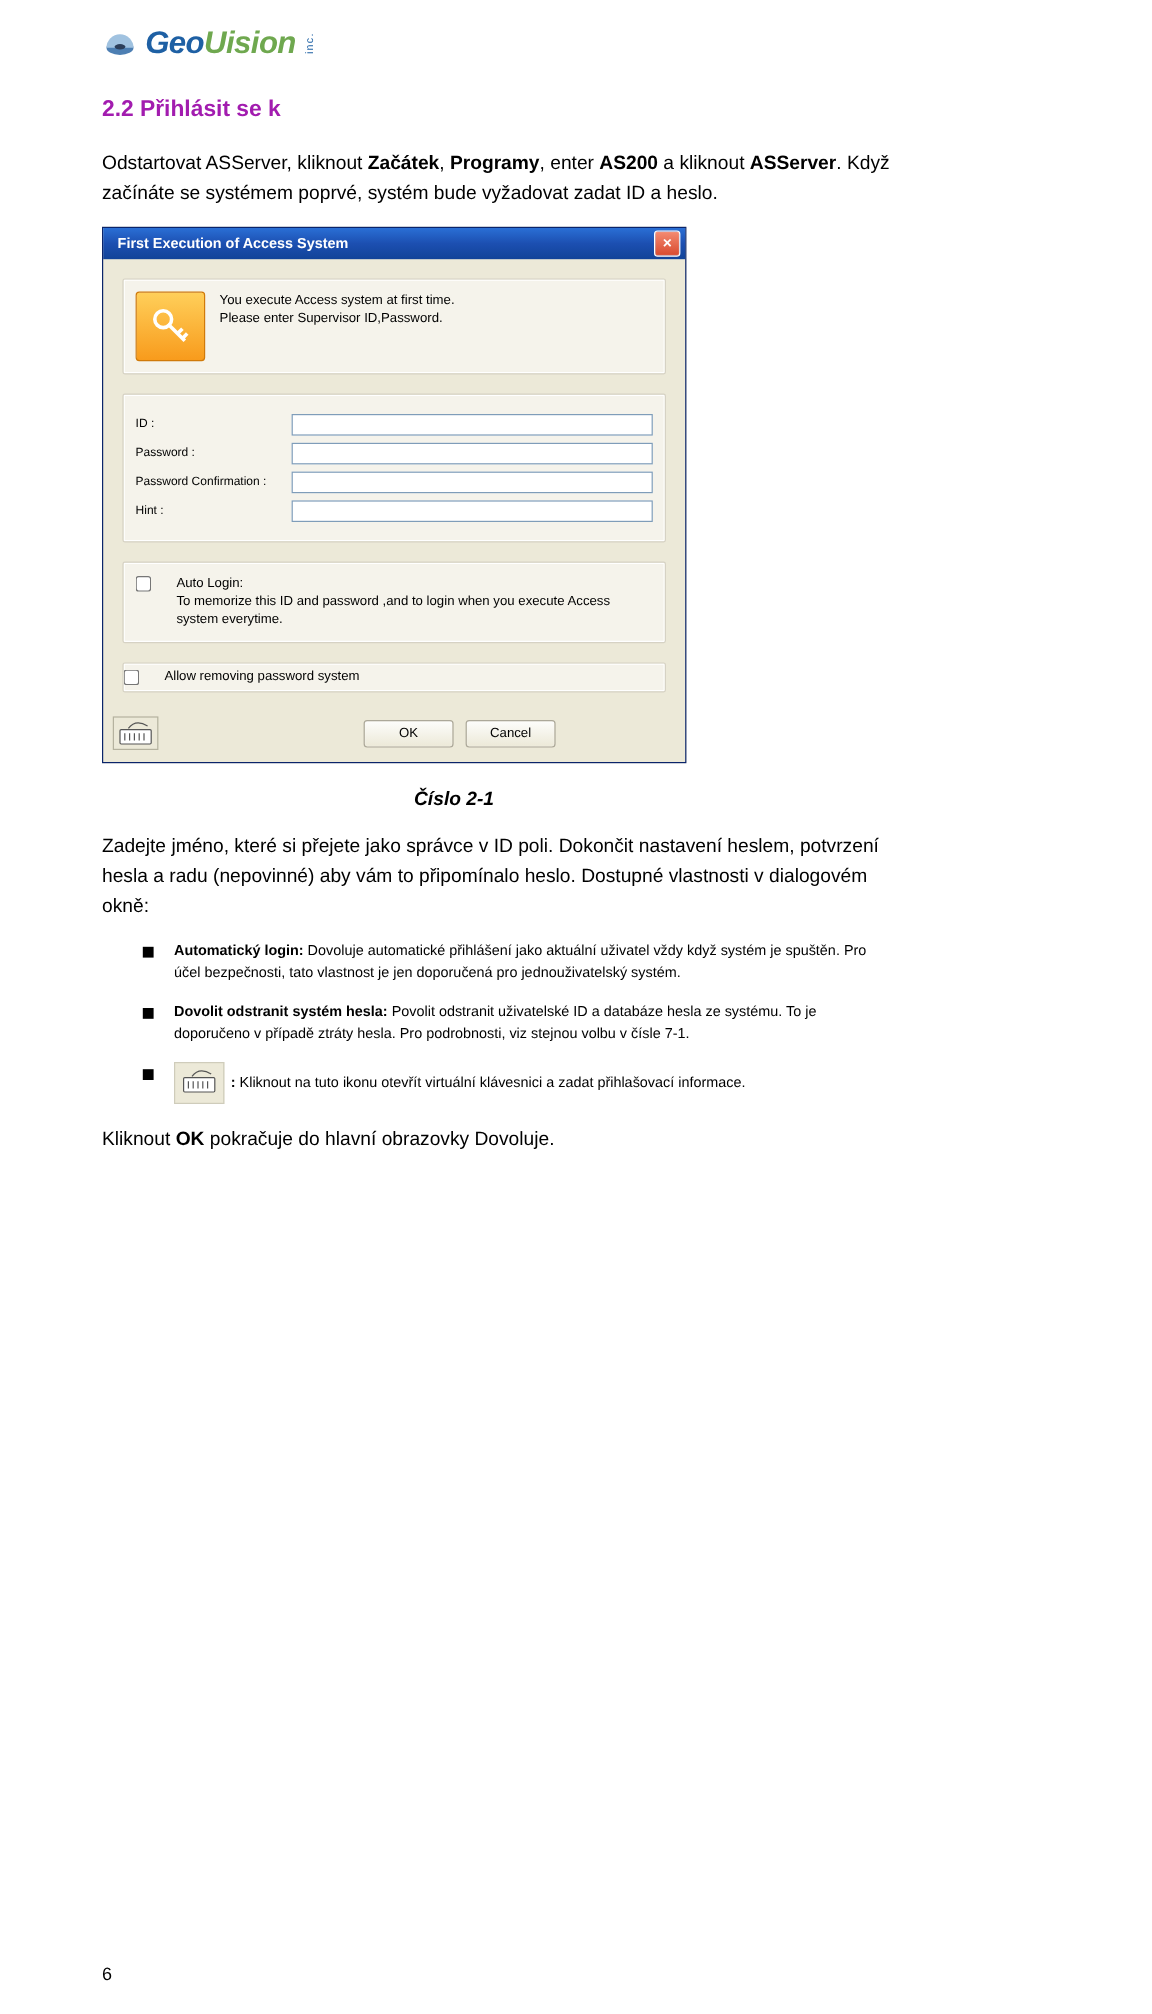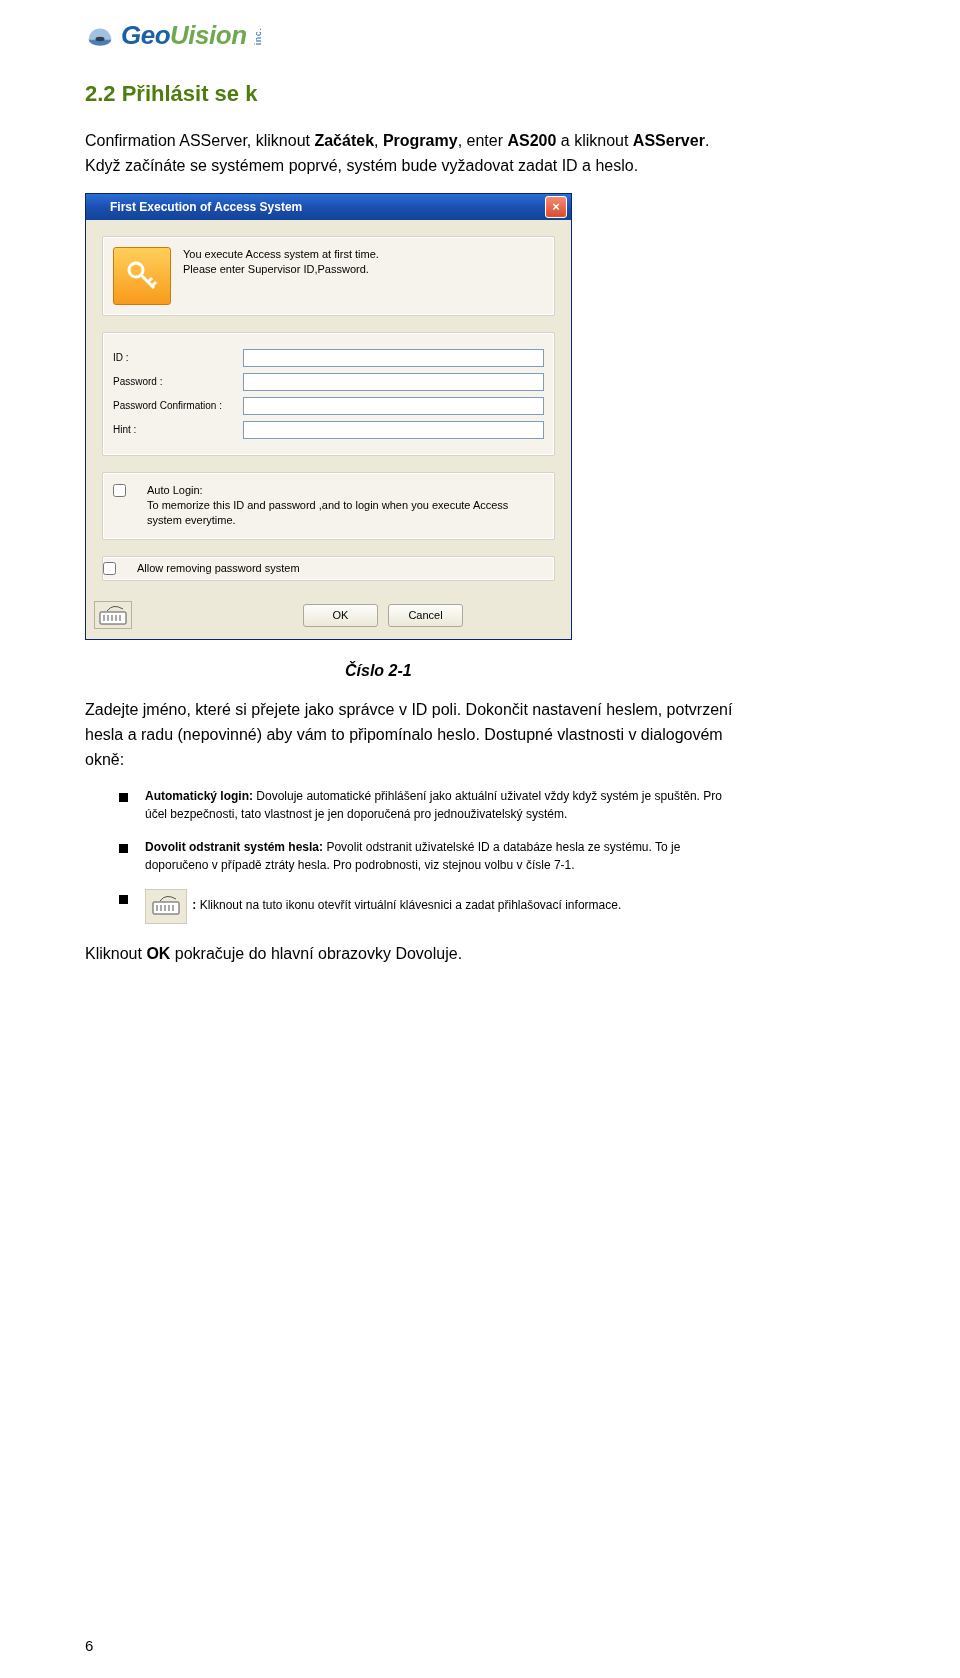--- a/index.html
+++ b/index.html
@@ -30,22 +30,22 @@
   .logo-text {
     font-size: 26px;
     font-weight: bold;
     font-style: italic;
     letter-spacing: -0.5px;
   }
   .logo-text .geo { color: #1e60a4; }
   .logo-text .vision { color: #6fa84f; }
   .logo-small { font-size: 9px; color: #1e60a4; writing-mode: vertical-rl; transform: rotate(180deg); letter-spacing: 1px; margin-top:2px;}
   .h2 {
-    color: #4d7c0f;
-    font-size: 22px;
+    color: #a21caf;
+    font-size: 19px;
     font-weight: bold;
     margin: 0 0 22px 0;
   }
   .body-text {
     font-size: 16px;
     line-height: 1.55;
     margin: 0 0 14px 0;
   }
   .dialog {
     width: 485px;
@@ -54,21 +54,21 @@
     background: #ece9d8;
     font-family: Tahoma, Arial, sans-serif;
     font-size: 11px;
   }
   .titlebar {
     height: 26px;
     background: linear-gradient(to bottom, #2a6fd5 0%, #1c4fb1 50%, #114398 100%);
     color: #fff;
     display: flex;
     align-items: center;
-    padding: 0 4px 0 24px;
+    padding: 0 4px 0 12px;
     justify-content: space-between;
   }
   .titlebar .title {
     font-weight: bold;
     font-size: 12px;
   }
   .titlebar .close {
     width: 20px;
     height: 20px;
     background: linear-gradient(to bottom, #f48b72, #d84a2f);
@@ -236,21 +236,21 @@
     </svg>
     <span class="logo-text">
       <span class="geo">Geo</span><span class="vision">Uision</span>
     </span>
     <span class="logo-small">inc.</span>
   </div>
 
   <h2 class="h2">2.2  Přihlásit se k</h2>
 
   <p class="body-text">
-    <span>Confirmation ASServer, kliknout </span><span class="b">Začátek</span><span>, </span><span class="b">Programy</span><span>, enter </span><span class="b">AS200</span><span> a kliknout </span><span class="b">ASServer</span><span>. Když začínáte se systémem poprvé, systém bude vyžadovat zadat ID a heslo.</span>
+    <span>Odstartovat ASServer, kliknout </span><span class="b">Začátek</span><span>, </span><span class="b">Programy</span><span>, enter </span><span class="b">AS200</span><span> a kliknout </span><span class="b">ASServer</span><span>. Když začínáte se systémem poprvé, systém bude vyžadovat zadat ID a heslo.</span>
   </p>
 
   <div class="dialog">
     <div class="titlebar">
       <span class="title">First Execution of Access System</span>
       <span class="close">×</span>
     </div>
     <div class="dlg-body">
       <div class="panel intro">
         <div class="key-icon">

